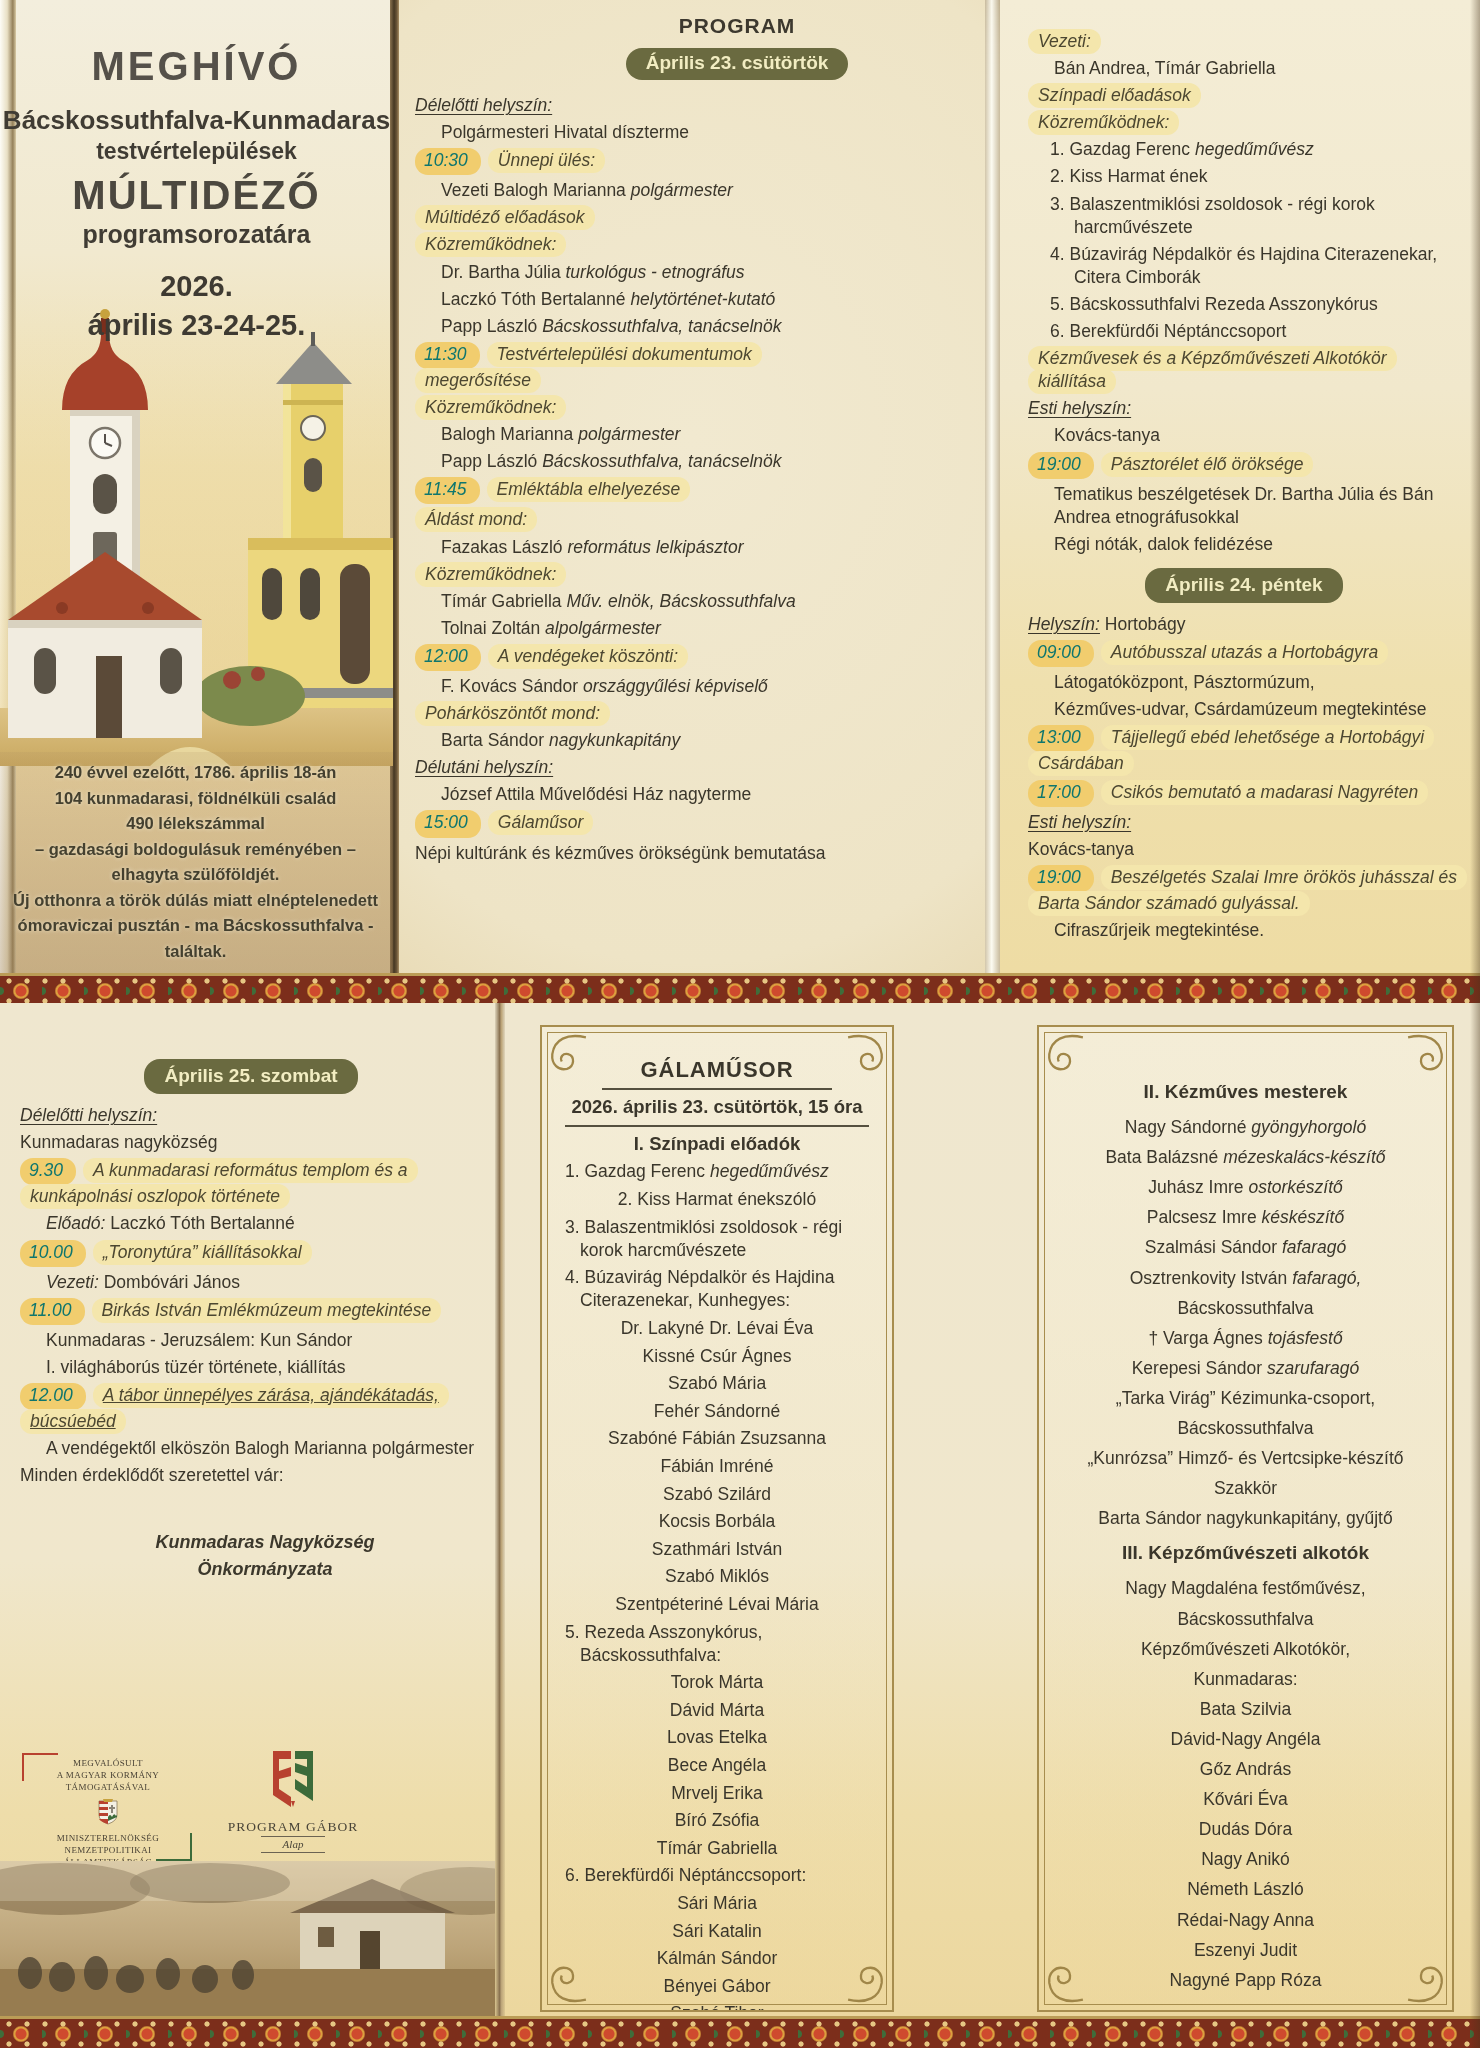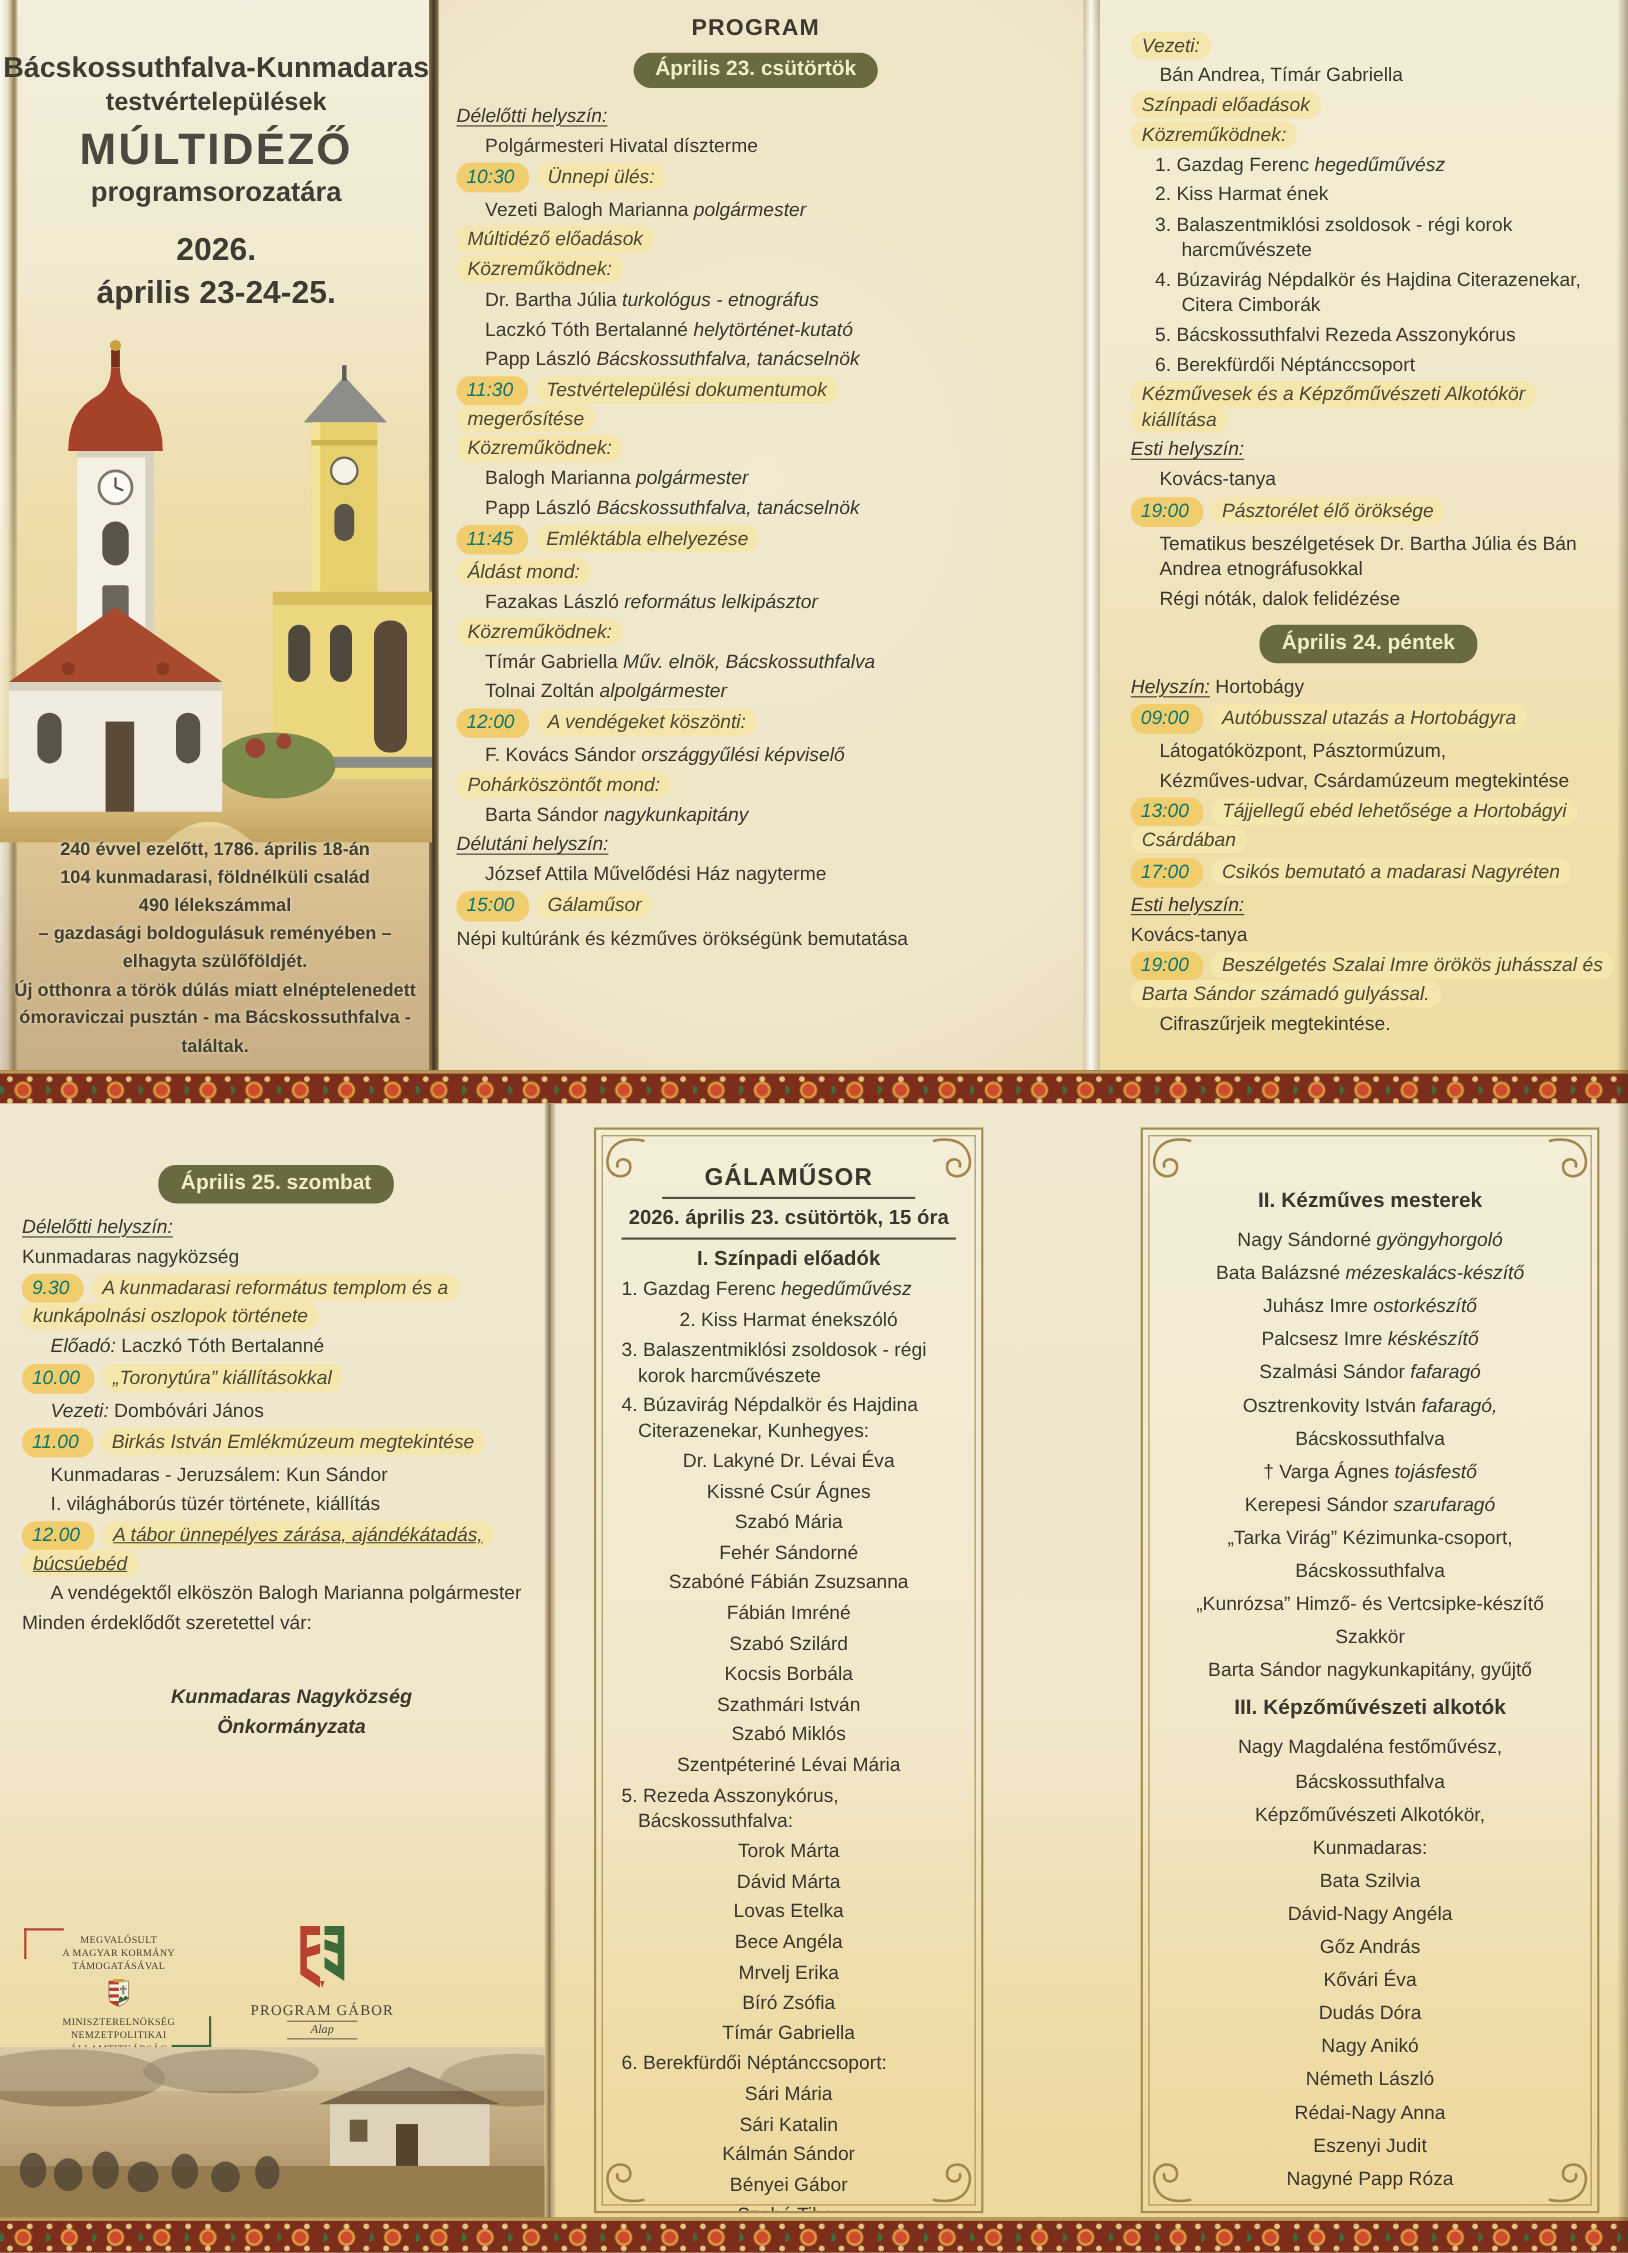--- a/index.html
+++ b/index.html
@@ -63,21 +63,21 @@
   .u{text-decoration:underline;text-underline-offset:3px;}
   .pill,.tevt{display:inline;background:#f4e6ac;border-radius:12px;padding:2px 10px 3px;
       -webkit-box-decoration-break:clone;box-decoration-break:clone;
       font-style:italic;color:#4c4731;}
   .tpill{display:inline-block;background:#f1cd6e;border-radius:13px;padding:1px 13px 3px 9px;
       font-style:italic;color:#0f766e;margin-right:7px;}
   .badge{display:inline-block;background:#6a6a40;color:#f2edc2;font-weight:bold;
       border-radius:16px;padding:4px 20px 6px;font-size:19px;}
   .badge-row{text-align:center;margin:12px 0 10px;}
   .sect{font-weight:bold;text-align:center;font-size:18.5px;margin:12px 0 8px;color:#3a362b;}
-  .p2 .phead{padding-left:68px;width:440px;text-align:center;padding-top:14px;}
+  .p2 .phead{padding-left:118px;width:440px;text-align:center;padding-top:14px;}
   .p2 .ptitle{font-size:21px;font-weight:bold;letter-spacing:1px;color:#3c382e;margin-bottom:10px;}
   .p2 .list{padding:10px 0 0 16px;width:430px;}
   .p3 .list{padding:26px 10px 0 28px;width:432px;}
   
   .p4{left:0;top:1003px;width:495px;height:1013px;}
   .p4 .list{padding:44px 6px 0 20px;width:462px;}
   .sig{margin:42px 0 0 130px;width:270px;text-align:center;font-style:italic;font-weight:bold;
       font-size:18px;line-height:1.5;color:#3c382c;}
   .logos{position:absolute;left:28px;top:742px;width:400px;height:120px;}
   .gov{position:absolute;left:0;top:0;width:160px;height:118px;font-family:"Liberation Serif",serif;
@@ -175,20 +175,21 @@
           <rect x="8" y="332" width="194" height="8" fill="#d9d2c0"></rect>
           <rect x="34" y="360" width="22" height="46" rx="11" fill="#5a5347"></rect>
           <rect x="160" y="360" width="22" height="46" rx="11" fill="#5a5347"></rect>
           <rect x="96" y="368" width="26" height="82" fill="#5b4a38"></rect>
           <circle cx="62" cy="320" r="6" fill="#8a3a24"></circle>
             <circle cx="148" cy="320" r="6" fill="#8a3a24"></circle>
         </g>
       </svg>
     </div>
     <div class="head">
+      <div class="t-meghivo">MEGHÍVÓ</div>
       <div class="t-towns">Bácskossuthfalva-Kunmadaras</div>
       <div class="t-sister">testvértelepülések</div>
       <div class="t-multi">MÚLTIDÉZŐ</div>
       <div class="t-prog">programsorozatára</div>
       <div class="t-date">
         <div>2026.</div>
         <div>április 23-24-25.</div>
       </div>
     </div>
     <div class="hist-bg"></div>

